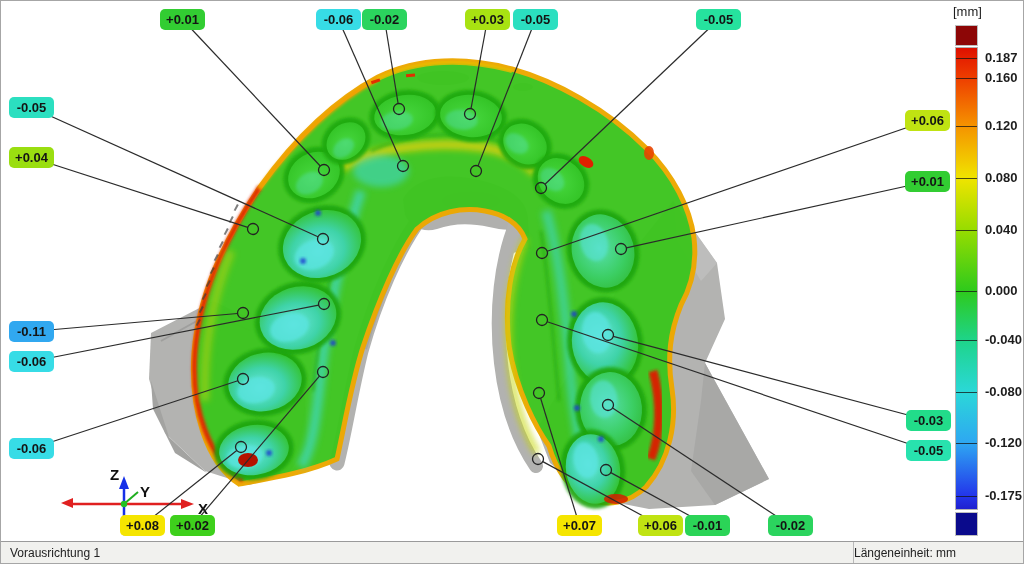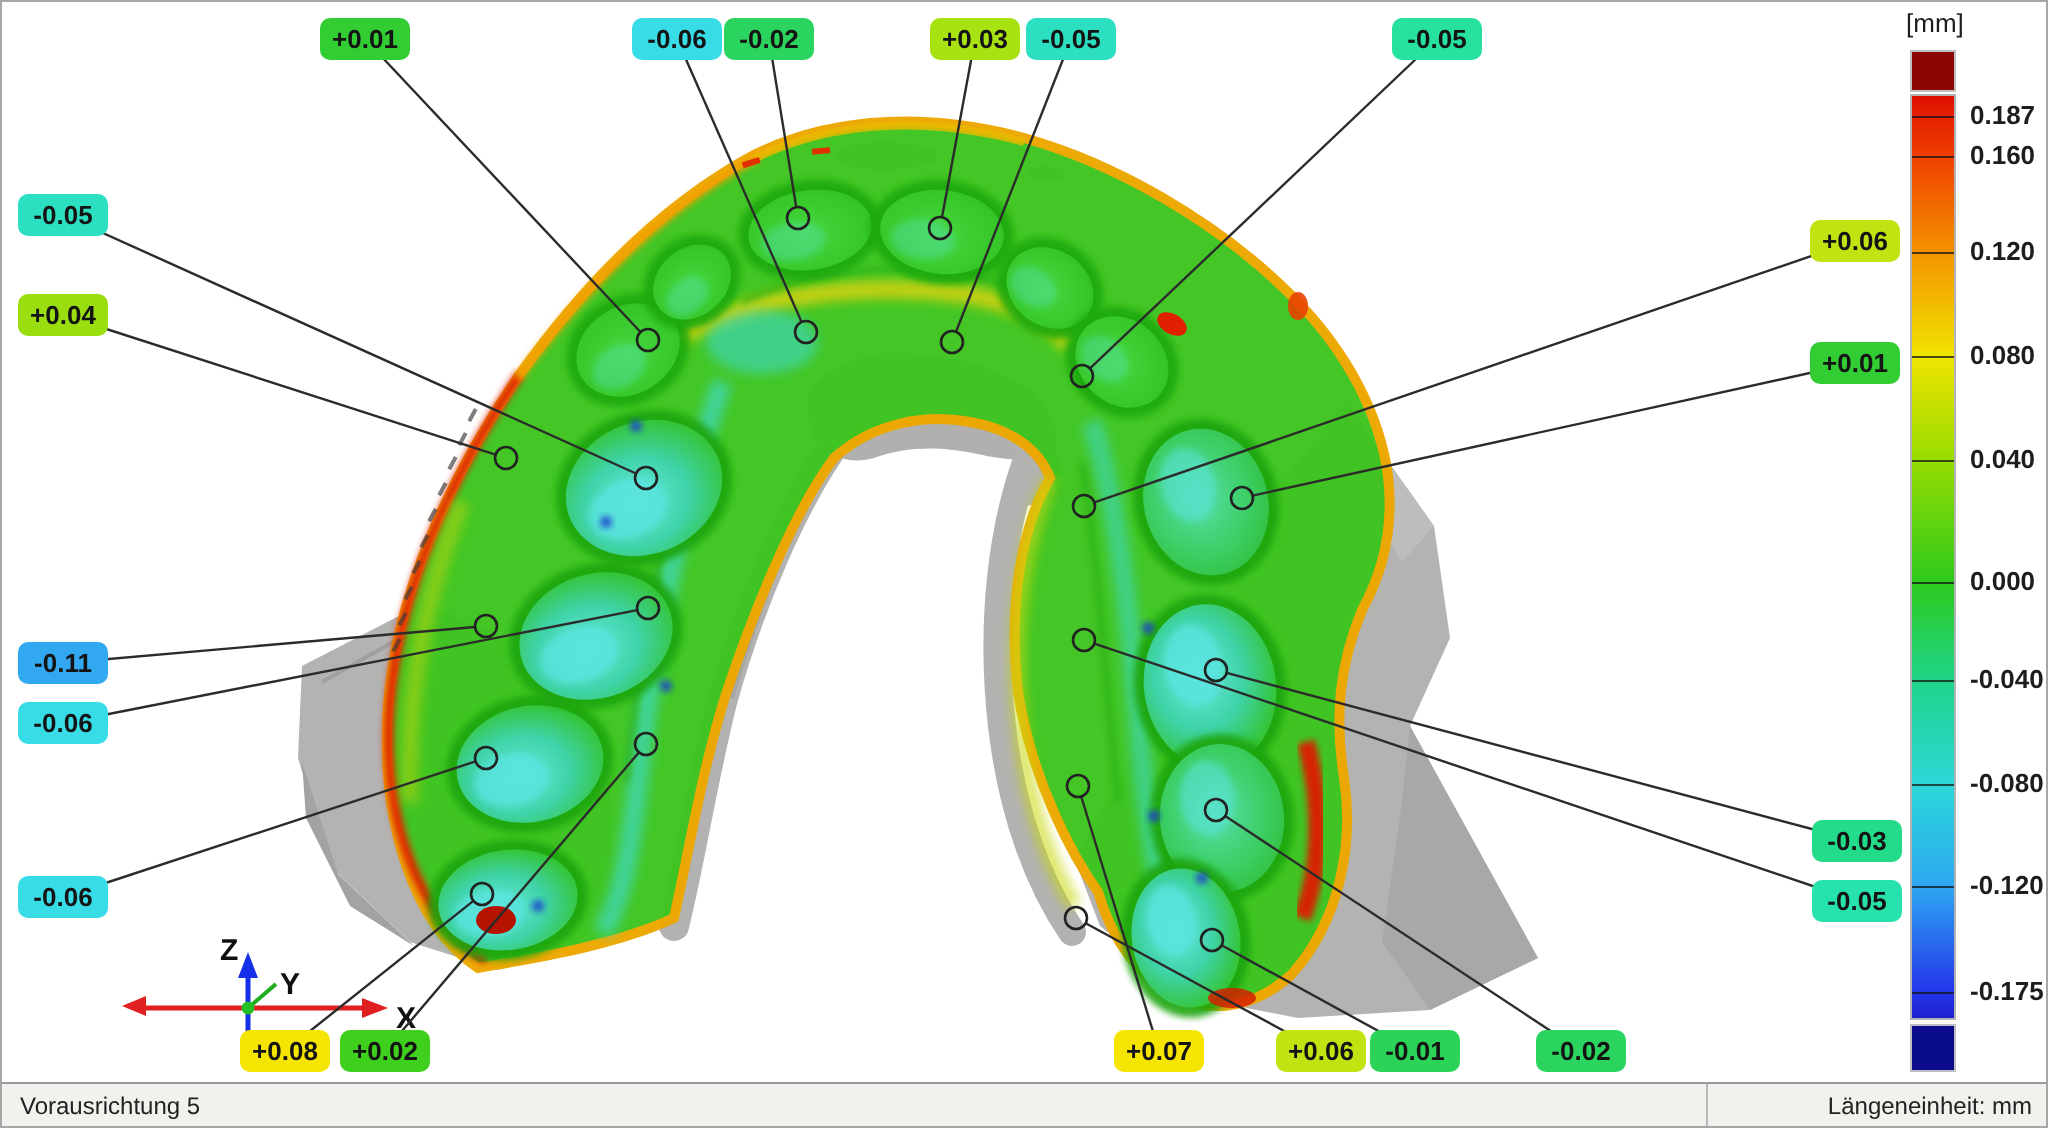--- a/index.html
+++ b/index.html
@@ -9,21 +9,21 @@
   .scale-unit{position:absolute;left:952px;top:3px;width:60px;font-size:13px;font-weight:normal;color:#1d1d1d;}
   .scale-ovf{position:absolute;left:955px;width:21px;outline:1px solid rgba(0,0,0,.25);}
   .scale-bar{position:absolute;left:955px;top:47px;width:21px;height:461px;outline:1px solid rgba(0,0,0,.3);}
   .scale-tickline{position:absolute;left:0;width:100%;height:1px;background:rgba(20,20,20,.75);}
   .scale-ticklabel{position:absolute;left:984px;width:60px;height:16px;line-height:16px;font-size:13px;font-weight:700;color:#1d1d1d;}
   
   .statusbar{position:absolute;left:0;right:0;bottom:0;height:21px;background:#f1f1ee;border-top:1px solid #9a9a9a;
              display:flex;align-items:center;font-size:12px;color:#222;}
   .statusbar .left{flex:1;padding-left:9px;}
   .statusbar .sep{width:1px;height:100%;background:#b9b9b9;}
-  .statusbar .right{width:162px;text-align:right;padding-right:7px;}
+  .statusbar .right{width:162px;padding-right:7px;}
   .callout-text{font-size:13px;font-weight:bold;fill:#141414;}
   .axis-label{font-size:15px;font-weight:bold;fill:#101010;}
 </style>
 </head>
 <body>
 
 <div class="app">
 
   <svg id="scene" width="1024" height="564" viewBox="0 0 1024 564">
     <defs>
@@ -358,17 +358,17 @@
       <div class="scale-ticklabel" style="top: 169px;">0.080</div>
       <div class="scale-ticklabel" style="top: 221px;">0.040</div>
       <div class="scale-ticklabel" style="top: 282px;">0.000</div>
       <div class="scale-ticklabel" style="top: 331px;">-0.040</div>
       <div class="scale-ticklabel" style="top: 383px;">-0.080</div>
       <div class="scale-ticklabel" style="top: 434px;">-0.120</div>
       <div class="scale-ticklabel" style="top: 487px;">-0.175</div>
     </div>
 
   <div class="statusbar">
-    <div class="left">Vorausrichtung 5</div>
+    <div class="left">Vorausrichtung 1</div>
     <div class="sep"></div>
     <div class="right">Längeneinheit: mm</div>
   </div>
 </div>
 
 </body></html>

